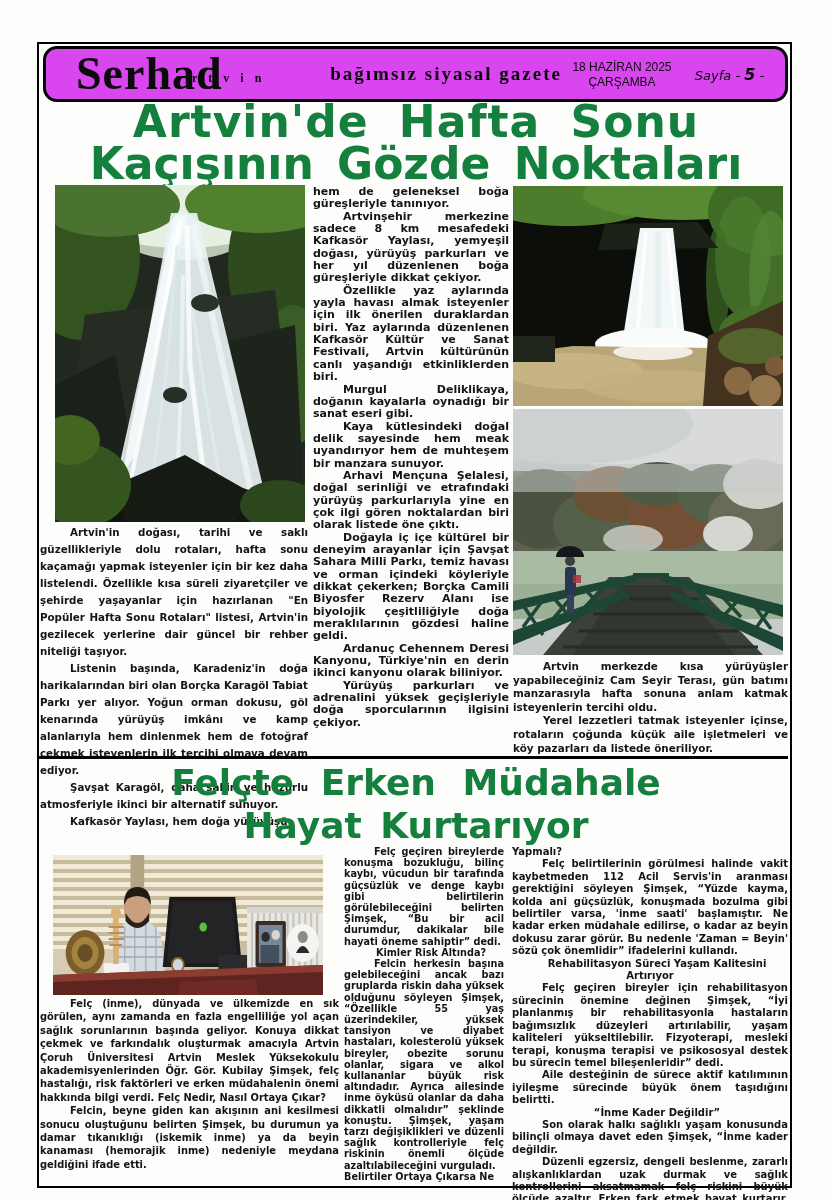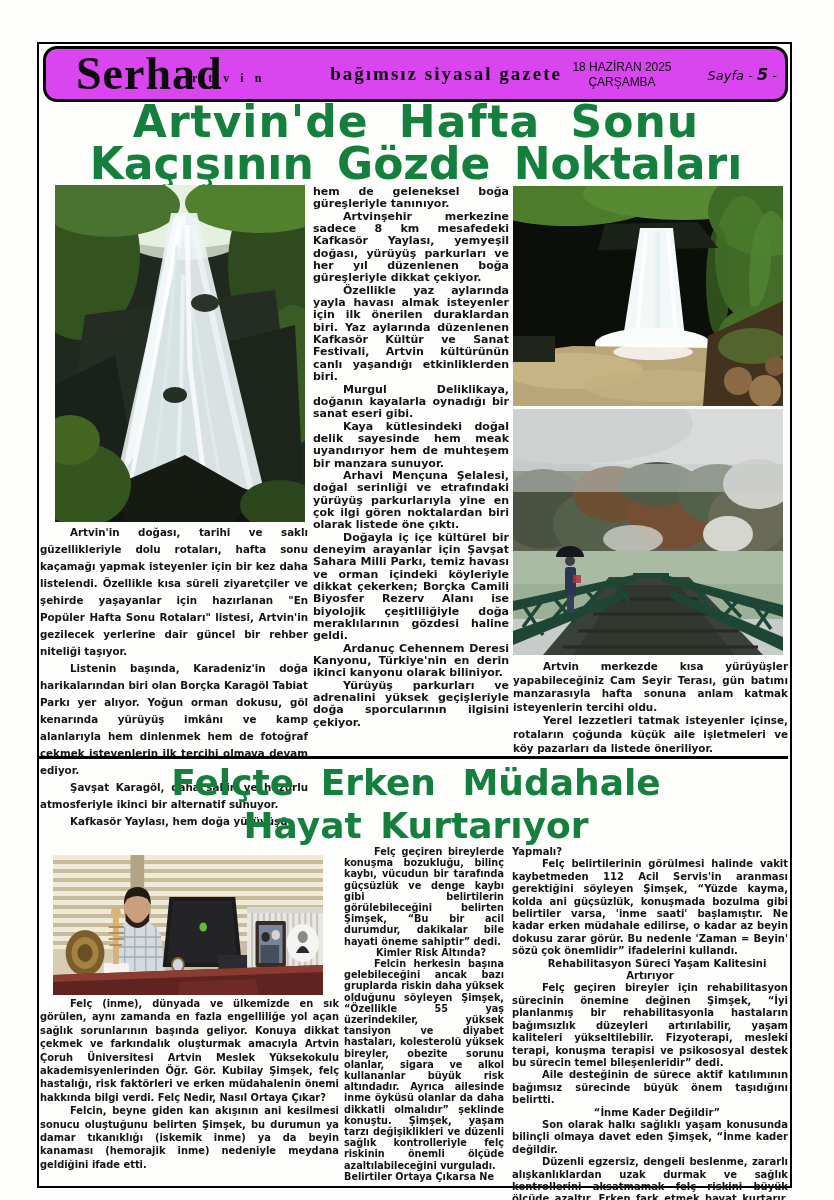--- a/index.html
+++ b/index.html
@@ -12,21 +12,21 @@
   .mast{position:absolute;left:43px;top:46px;width:739px;height:50px;border:3px solid #000;
         border-radius:14px;background:#d946ef;display:flex;align-items:center;}
   .mast-title{position:relative;margin-left:30px;font-family:"Liberation Serif",serif;
         font-weight:bold;font-size:46px;line-height:40px;letter-spacing:1px;}
   .mast-sub{position:absolute;left:58px;bottom:-4px;font-size:12px;font-weight:bold;
         letter-spacing:11px;font-family:"Liberation Serif",serif;padding-left:41px;}
   .mast-tagline{flex:1;text-align:right;font-family:"Liberation Serif",serif;font-weight:bold;
         font-size:19px;letter-spacing:2px;}
   .mast-date{width:120px;text-align:center;font-size:13px;line-height:15px;font-weight:normal;
         font-family:"Liberation Sans",sans-serif;transform:scaleX(.92);}
-  .mast-page{width:95px;text-align:right;font-style:italic;font-size:13px;margin-right:8px;}
+  .mast-page{width:95px;text-align:center;font-style:italic;font-size:13px;margin-right:8px;}
   .mast-page b{font-size:16px;}
   
   .headline{position:absolute;left:40px;width:752px;text-align:center;font-weight:900;
         color:#15803d;font-family:"DejaVu Sans",sans-serif;}
   .h1a{top:101px;font-size:44px;line-height:42px;}
   .h1a .l1{word-spacing:14px;letter-spacing:1px;}
   .h1a .l2{word-spacing:8px;letter-spacing:0px;}
   .h2a{top:761px;font-size:36px;line-height:43px;}
   .h2a .l1{word-spacing:14px;}
   .h2a .l2{word-spacing:6px;}
@@ -258,18 +258,18 @@
     <p class="hd">Kimler Risk Altında?</p>
     <p>Felcin herkesin başına gelebileceğini ancak bazı gruplarda riskin daha yüksek olduğunu söyleyen Şimşek, “Özellikle 55 yaş üzerindekiler, yüksek tansiyon ve diyabet hastaları, kolesterolü yüksek bireyler, obezite sorunu olanlar, sigara ve alkol kullananlar büyük risk altındadır. Ayrıca ailesinde inme öyküsü olanlar da daha dikkatli olmalıdır” şeklinde konuştu. Şimşek, yaşam tarzı değişiklikleri ve düzenli sağlık kontrolleriyle felç riskinin önemli ölçüde azaltılabileceğini vurguladı.</p>
     <p class="ni">Belirtiler Ortaya Çıkarsa Ne</p>
   </div>
 
   <div class="col" id="a2-right">
     <p class="ni">Yapmalı?</p>
     <p>Felç belirtilerinin görülmesi halinde vakit kaybetmeden 112 Acil Servis'in aranması gerektiğini söyleyen Şimşek, “Yüzde kayma, kolda ani güçsüzlük, konuşmada bozulma gibi belirtiler varsa, 'inme saati' başlamıştır. Ne kadar erken müdahale edilirse, o kadar az beyin dokusu zarar görür. Bu nedenle 'Zaman = Beyin' sözü çok önemlidir” ifadelerini kullandı.</p>
     <p class="hd">Rehabilitasyon Süreci Yaşam Kalitesini Artırıyor</p>
     <p>Felç geçiren bireyler için rehabilitasyon sürecinin önemine değinen Şimşek, “İyi planlanmış bir rehabilitasyonla hastaların bağımsızlık düzeyleri artırılabilir, yaşam kaliteleri yükseltilebilir. Fizyoterapi, mesleki terapi, konuşma terapisi ve psikososyal destek bu sürecin temel bileşenleridir” dedi.</p>
-    <p>Aile desteğinin de sürece aktif katılımının bağımsız sürecinde büyük önem taşıdığını belirtti.</p>
+    <p>Aile desteğinin de sürece aktif katılımının iyileşme sürecinde büyük önem taşıdığını belirtti.</p>
     <p class="hd">“İnme Kader Değildir”</p>
     <p>Son olarak halkı sağlıklı yaşam konusunda bilinçli olmaya davet eden Şimşek, “İnme kader değildir.</p>
     <p>Düzenli egzersiz, dengeli beslenme, zararlı alışkanlıklardan uzak durmak ve sağlık kontrollerini aksatmamak felç riskini büyük ölçüde azaltır. Erken fark etmek hayat kurtarır, geç kalmak ise hayatı zorlaştırır” uyarısında bulundu</p>
   </div>
 </div>
 
 </body></html>

